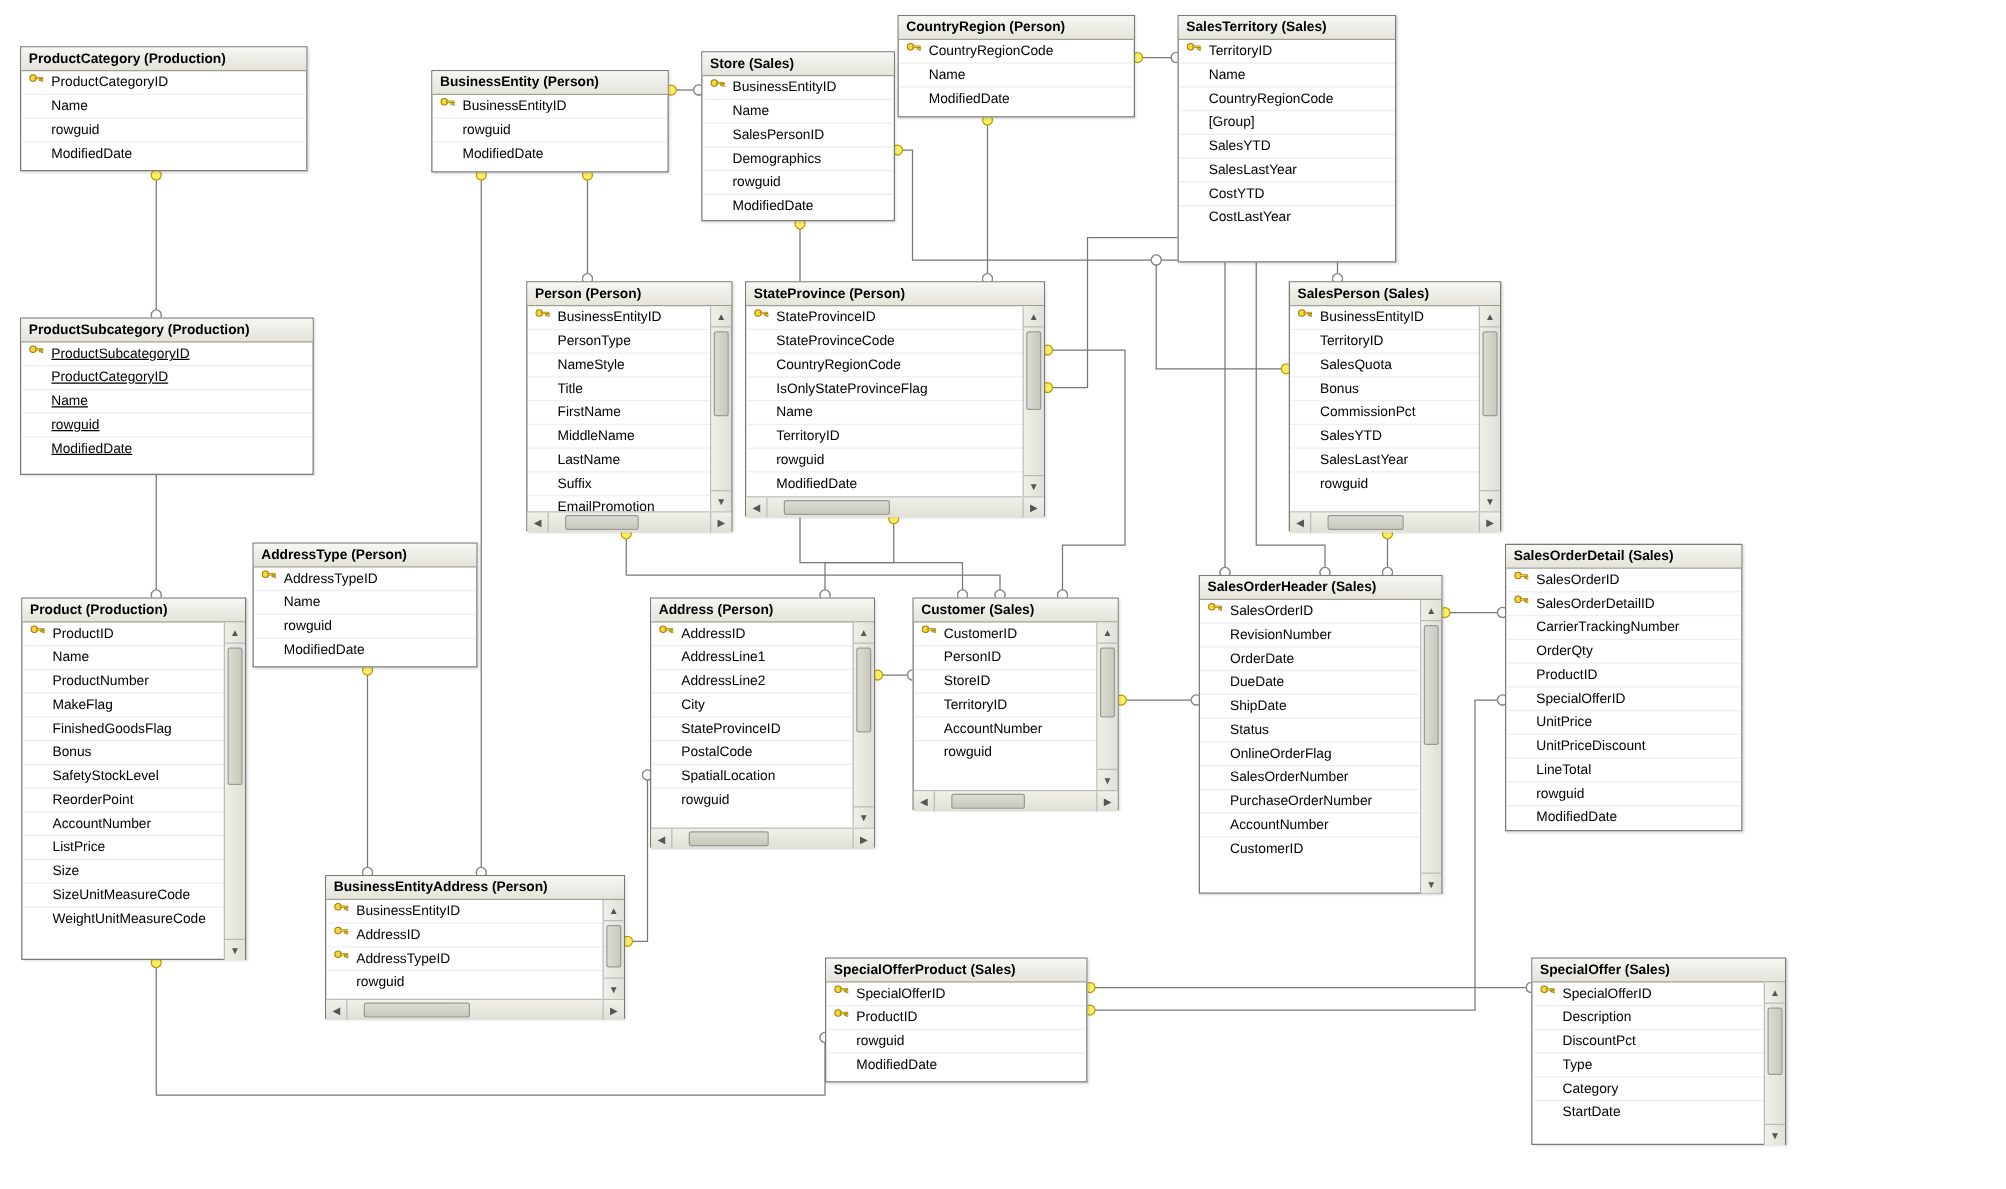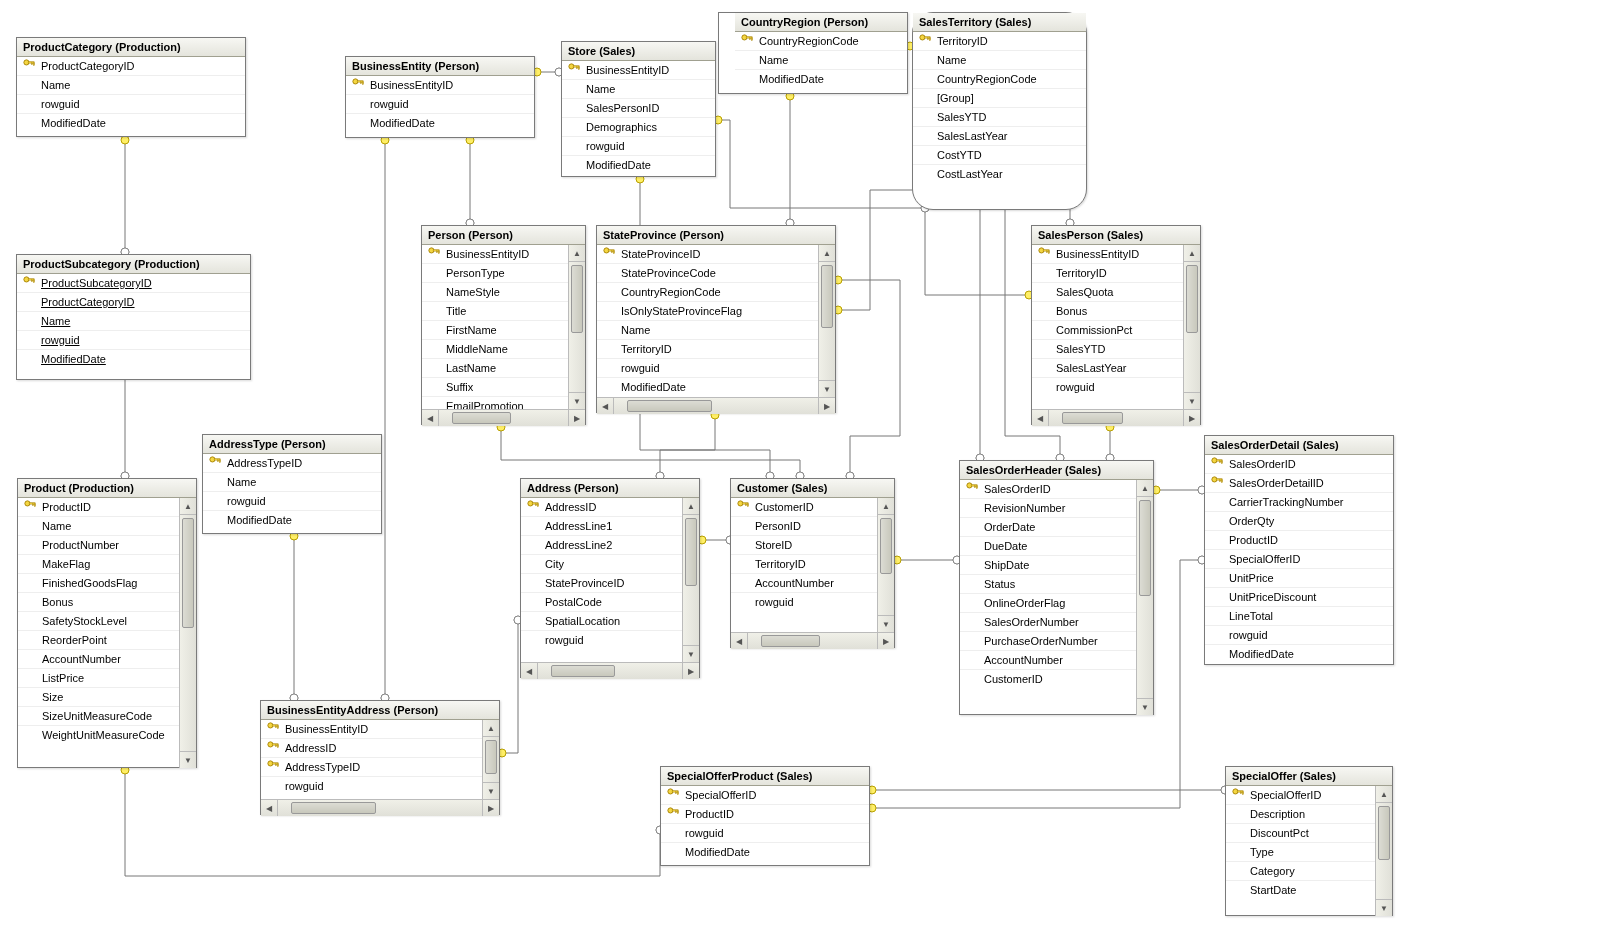--- a/index.html
+++ b/index.html
@@ -659,21 +659,21 @@
         <div class="thumb"></div>
         <div class="arrow down">▼</div>
       </div>
     </div>
     <div class="hscroll">
       <div class="arrow left">◀</div>
       <div class="thumb"></div>
       <div class="arrow right">▶</div>
     </div>
   </div>
-<div class="entity" style="left: 718px; top: 12px; width: 190px; height: 82px; padding-left: 16px;">
+<div class="entity" style="left: 718px; top: 12px; width: 190px; height: 82px;">
     <div class="entity-header">CountryRegion (Person)</div>
     <div class="cols-wrap" style="height: 62px;">
       <div class="cols" style="padding-right: 0px;">
         <div class="col">
           <span class="key-icon pk">
             <svg viewBox="0 0 14 14" width="12" height="12">
   <circle cx="4" cy="4" r="3" fill="#f5d742" stroke="#a07c00" stroke-width="1"></circle>
   <rect x="6" y="3.2" width="7" height="1.6" fill="#f5d742" stroke="#a07c00" stroke-width="0.6"></rect>
   <rect x="10" y="4.5" width="1.3" height="2" fill="#f5d742" stroke="#a07c00" stroke-width="0.6"></rect>
   <rect x="12" y="4.5" width="1.3" height="2.8" fill="#f5d742" stroke="#a07c00" stroke-width="0.6"></rect>
@@ -770,21 +770,21 @@
           <span class="key-icon"></span>
           <span class="col-name">rowguid</span>
         </div>
         <div class="col">
           <span class="key-icon"></span>
           <span class="col-name">ModifiedDate</span>
         </div>
       </div>
     </div>
   </div>
-<div class="entity" style="left: 912px; top: 12px; width: 175px; height: 198px; border-radius: 21px;">
+<div class="entity" style="left: 942px; top: 12px; width: 175px; height: 198px;">
     <div class="entity-header">SalesTerritory (Sales)</div>
     <div class="cols-wrap" style="height: 155px;">
       <div class="cols" style="padding-right: 0px;">
         <div class="col">
           <span class="key-icon pk">
             <svg viewBox="0 0 14 14" width="12" height="12">
   <circle cx="4" cy="4" r="3" fill="#f5d742" stroke="#a07c00" stroke-width="1"></circle>
   <rect x="6" y="3.2" width="7" height="1.6" fill="#f5d742" stroke="#a07c00" stroke-width="0.6"></rect>
   <rect x="10" y="4.5" width="1.3" height="2" fill="#f5d742" stroke="#a07c00" stroke-width="0.6"></rect>
   <rect x="12" y="4.5" width="1.3" height="2.8" fill="#f5d742" stroke="#a07c00" stroke-width="0.6"></rect>
@@ -1000,21 +1000,21 @@
           <span class="key-icon"></span>
           <span class="col-name">rowguid</span>
         </div>
         <div class="col">
           <span class="key-icon"></span>
           <span class="col-name">ModifiedDate</span>
         </div>
       </div>
     </div>
   </div>
-<div class="entity" style="left: 1225px; top: 766px; width: 168px; height: 150px;">
+<div class="entity" style="left: 1225px; top: 766px; width: 204px; height: 150px;">
     <div class="entity-header">SpecialOffer (Sales)</div>
     <div class="cols-wrap" style="height: 130px;">
       <div class="cols" style="padding-right: 16px;">
         <div class="col">
           <span class="key-icon pk">
             <svg viewBox="0 0 14 14" width="12" height="12">
   <circle cx="4" cy="4" r="3" fill="#f5d742" stroke="#a07c00" stroke-width="1"></circle>
   <rect x="6" y="3.2" width="7" height="1.6" fill="#f5d742" stroke="#a07c00" stroke-width="0.6"></rect>
   <rect x="10" y="4.5" width="1.3" height="2" fill="#f5d742" stroke="#a07c00" stroke-width="0.6"></rect>
   <rect x="12" y="4.5" width="1.3" height="2.8" fill="#f5d742" stroke="#a07c00" stroke-width="0.6"></rect>

